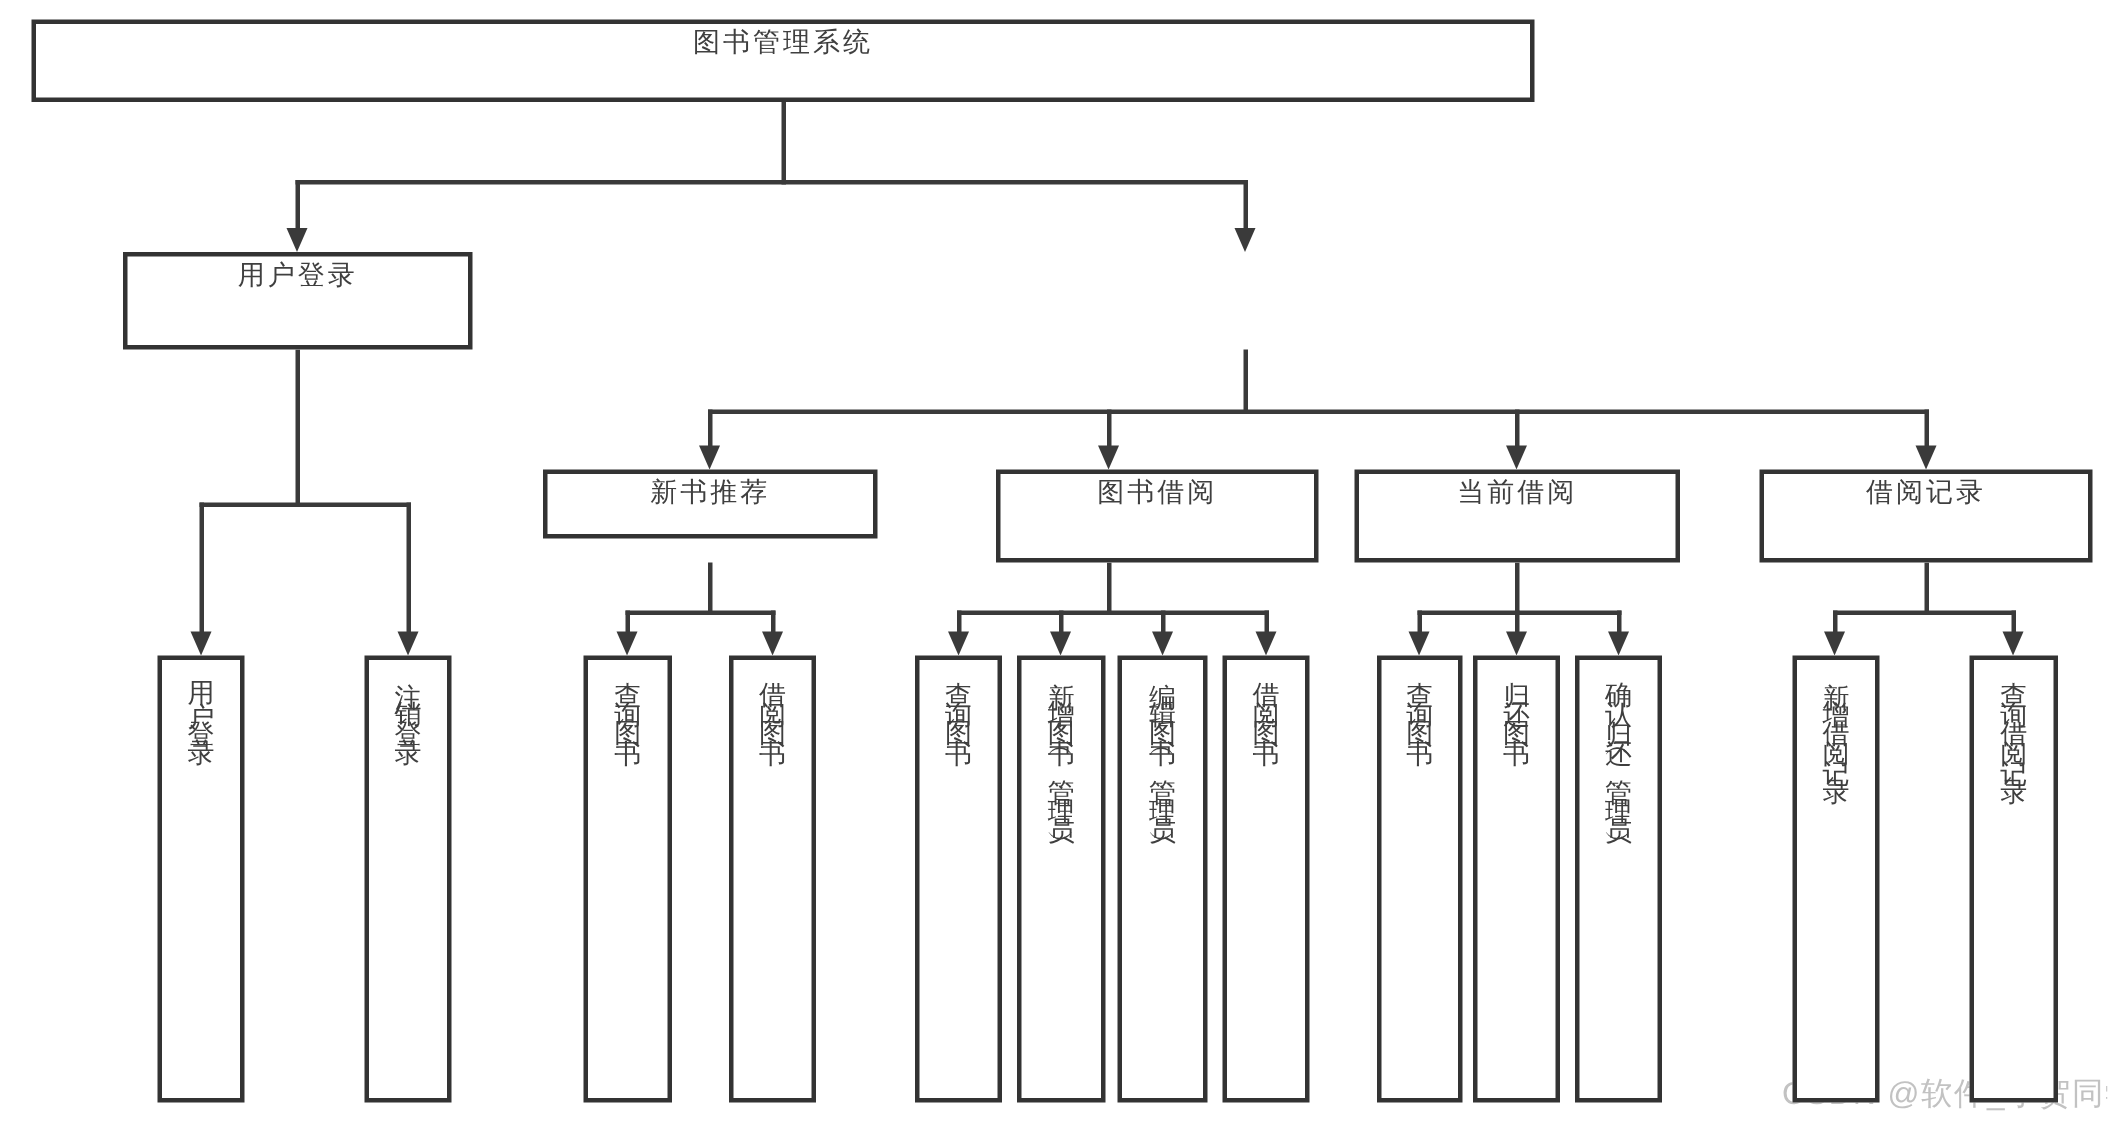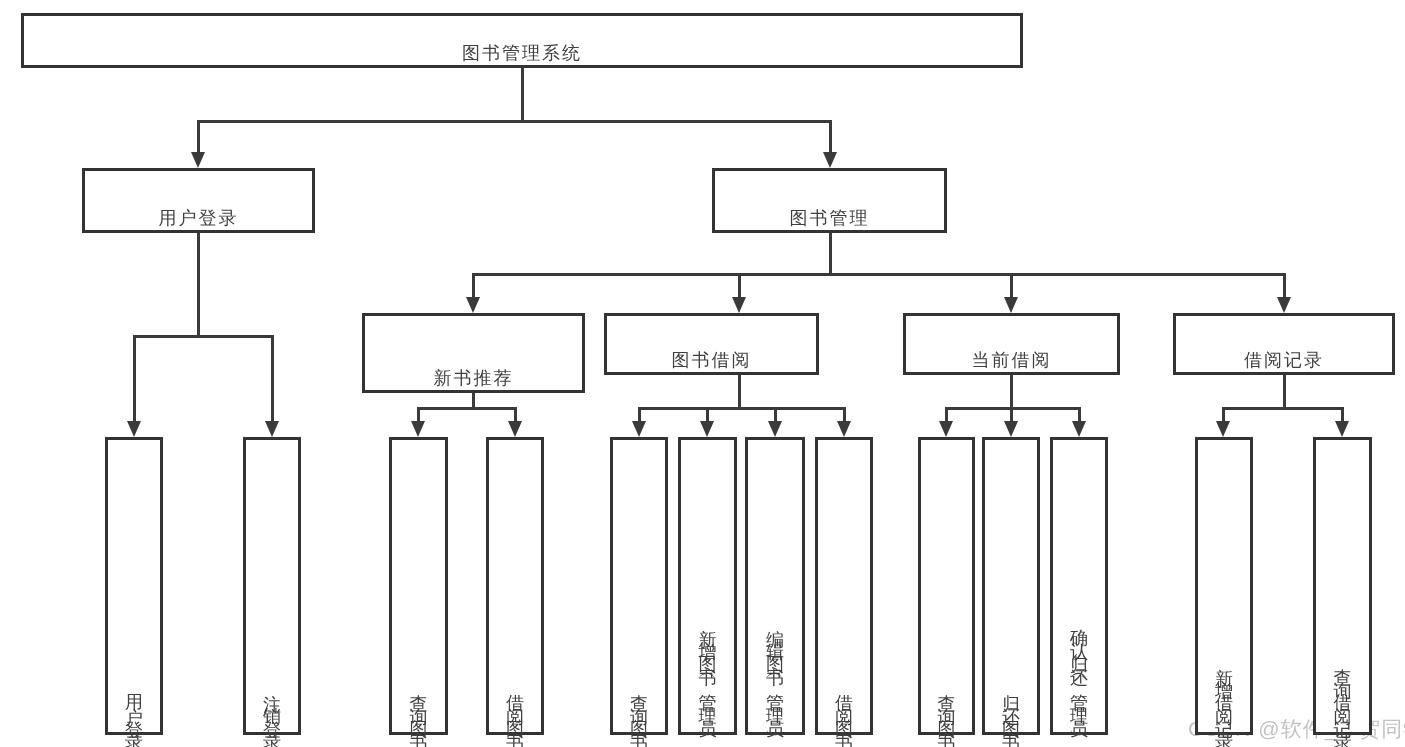--- a/index.html
+++ b/index.html
@@ -16,21 +16,21 @@
     background:var(--bg);
     font-family:"Liberation Sans","DejaVu Sans",sans-serif;
     overflow:hidden;
   }
   .node{
     position:absolute;
     box-sizing:border-box;
     border:3px solid var(--border);
     background:#fff;
     display:flex;
-    align-items:flex-end;
+    align-items:flex-start;
     justify-content:center;
   }
   .node .label{
     color:var(--text);
     font-size:18px;
     letter-spacing:2px;
     white-space:nowrap;
   }
   .node.vertical .label{
     writing-mode:vertical-rl;
@@ -113,27 +113,24 @@
     <div class="cline" style="left: 1222px; top: 407px; width: 3px; height: 16px;"></div>
     <div class="arrowhead" style="left: 1216px; top: 421px;"></div>
     <div class="cline" style="left: 1341px; top: 407px; width: 3px; height: 16px;"></div>
     <div class="arrowhead" style="left: 1335px; top: 421px;"></div>
     <div class="node" style="left: 21px; top: 13px; width: 1002px; height: 55px;">
       <span class="label">图书管理系统</span>
     </div>
     <div class="node" style="left: 82px; top: 168px; width: 233px; height: 65px;">
       <span class="label">用户登录</span>
     </div>
-    <div class="node" style="left: 712px; top: 168px; width: 235px; height: 65px;">
-      <span class="label">图书管理</span>
-    </div>
-    <div class="node" style="left: 362px; top: 313px; width: 223px; height: 80px;">
+    <div class="node" style="left: 362px; top: 313px; width: 223px; height: 46px;">
       <span class="label">新书推荐</span>
     </div>
-    <div class="node" style="left: 604px; top: 313px; width: 215px; height: 62px;">
+    <div class="node" style="left: 664px; top: 313px; width: 215px; height: 62px;">
       <span class="label">图书借阅</span>
     </div>
     <div class="node" style="left: 1173px; top: 313px; width: 222px; height: 62px;">
       <span class="label">借阅记录</span>
     </div>
     <div class="node" style="left: 903px; top: 313px; width: 217px; height: 62px;">
       <span class="label">当前借阅</span>
     </div>
     <div class="node vertical" style="left: 105px; top: 437px; width: 58px; height: 298px;">
       <span class="label">用户登录</span>

